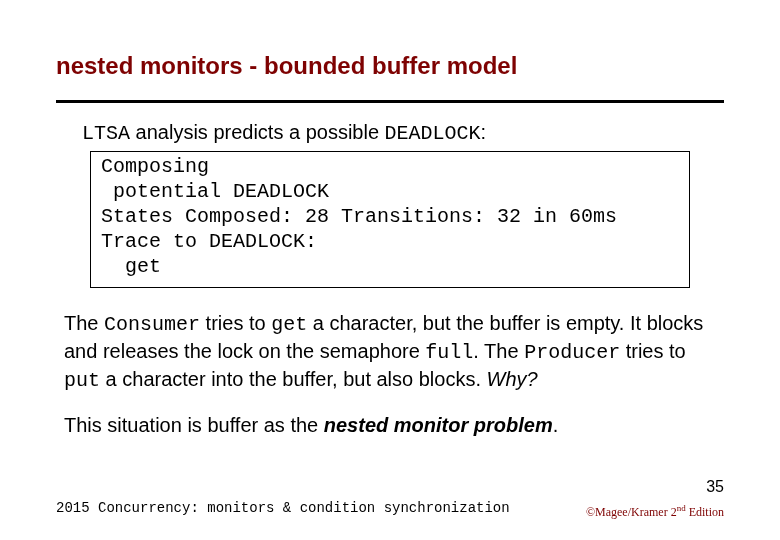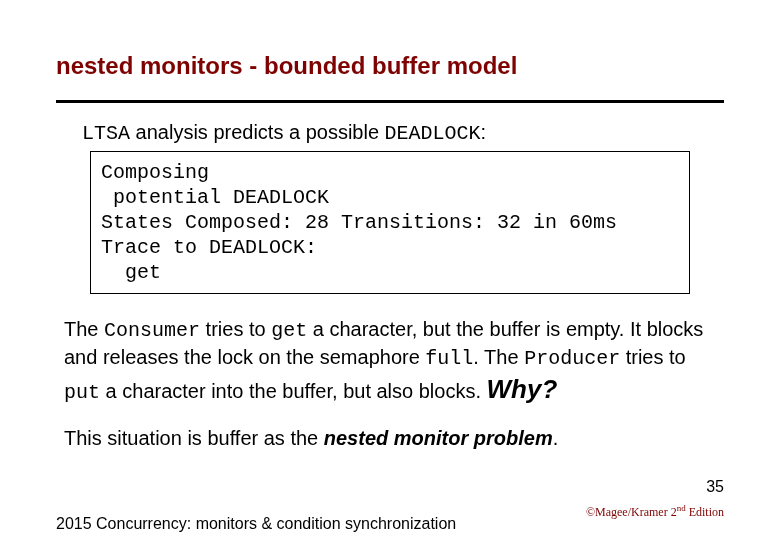--- a/index.html
+++ b/index.html
@@ -25,49 +25,49 @@
   }
   .intro {
     font-size: 20px;
     margin-left: 26px;
     margin-bottom: 6px;
   }
   .mono { font-family: "Courier New", Courier, monospace; }
   .codebox {
     border: 1.5px solid #000;
     margin: 0 34px 22px 34px;
-    padding: 8px 10px 8px 10px;
+    padding: 2px 10px 8px 10px;
     font-family: "Courier New", Courier, monospace;
     font-size: 20px;
     line-height: 1.25;
     white-space: pre;
   }
   .para {
     font-size: 20px;
     line-height: 1.35;
     margin: 0 8px 18px 8px;
   }
   .why {
-    font-size: 26px;
-    font-weight: bold;
+    font-size: 20px;
+    font-weight: normal;
     font-style: italic;
   }
   .boldit { font-weight: bold; font-style: italic; margin-top: 31px; }
   .pagenum {
     position: absolute;
     right: 56px;
     bottom: 44px;
     font-size: 16px;
   }
   .footer-left {
     position: absolute;
     left: 56px;
-    bottom: 7px;
-    font-size: 16px;
-    font-family: Liberation Sans, sans-serif;
+    bottom: 24px;
+    font-size: 14px;
+    font-family: Liberation Mono, monospace;
   }
   .footer-right {
     position: absolute;
     right: 56px;
     bottom: 20px;
     font-size: 12px;
     font-family: "Times New Roman", Times, serif;
     color: #7e0202;
     text-align: right;
   }

